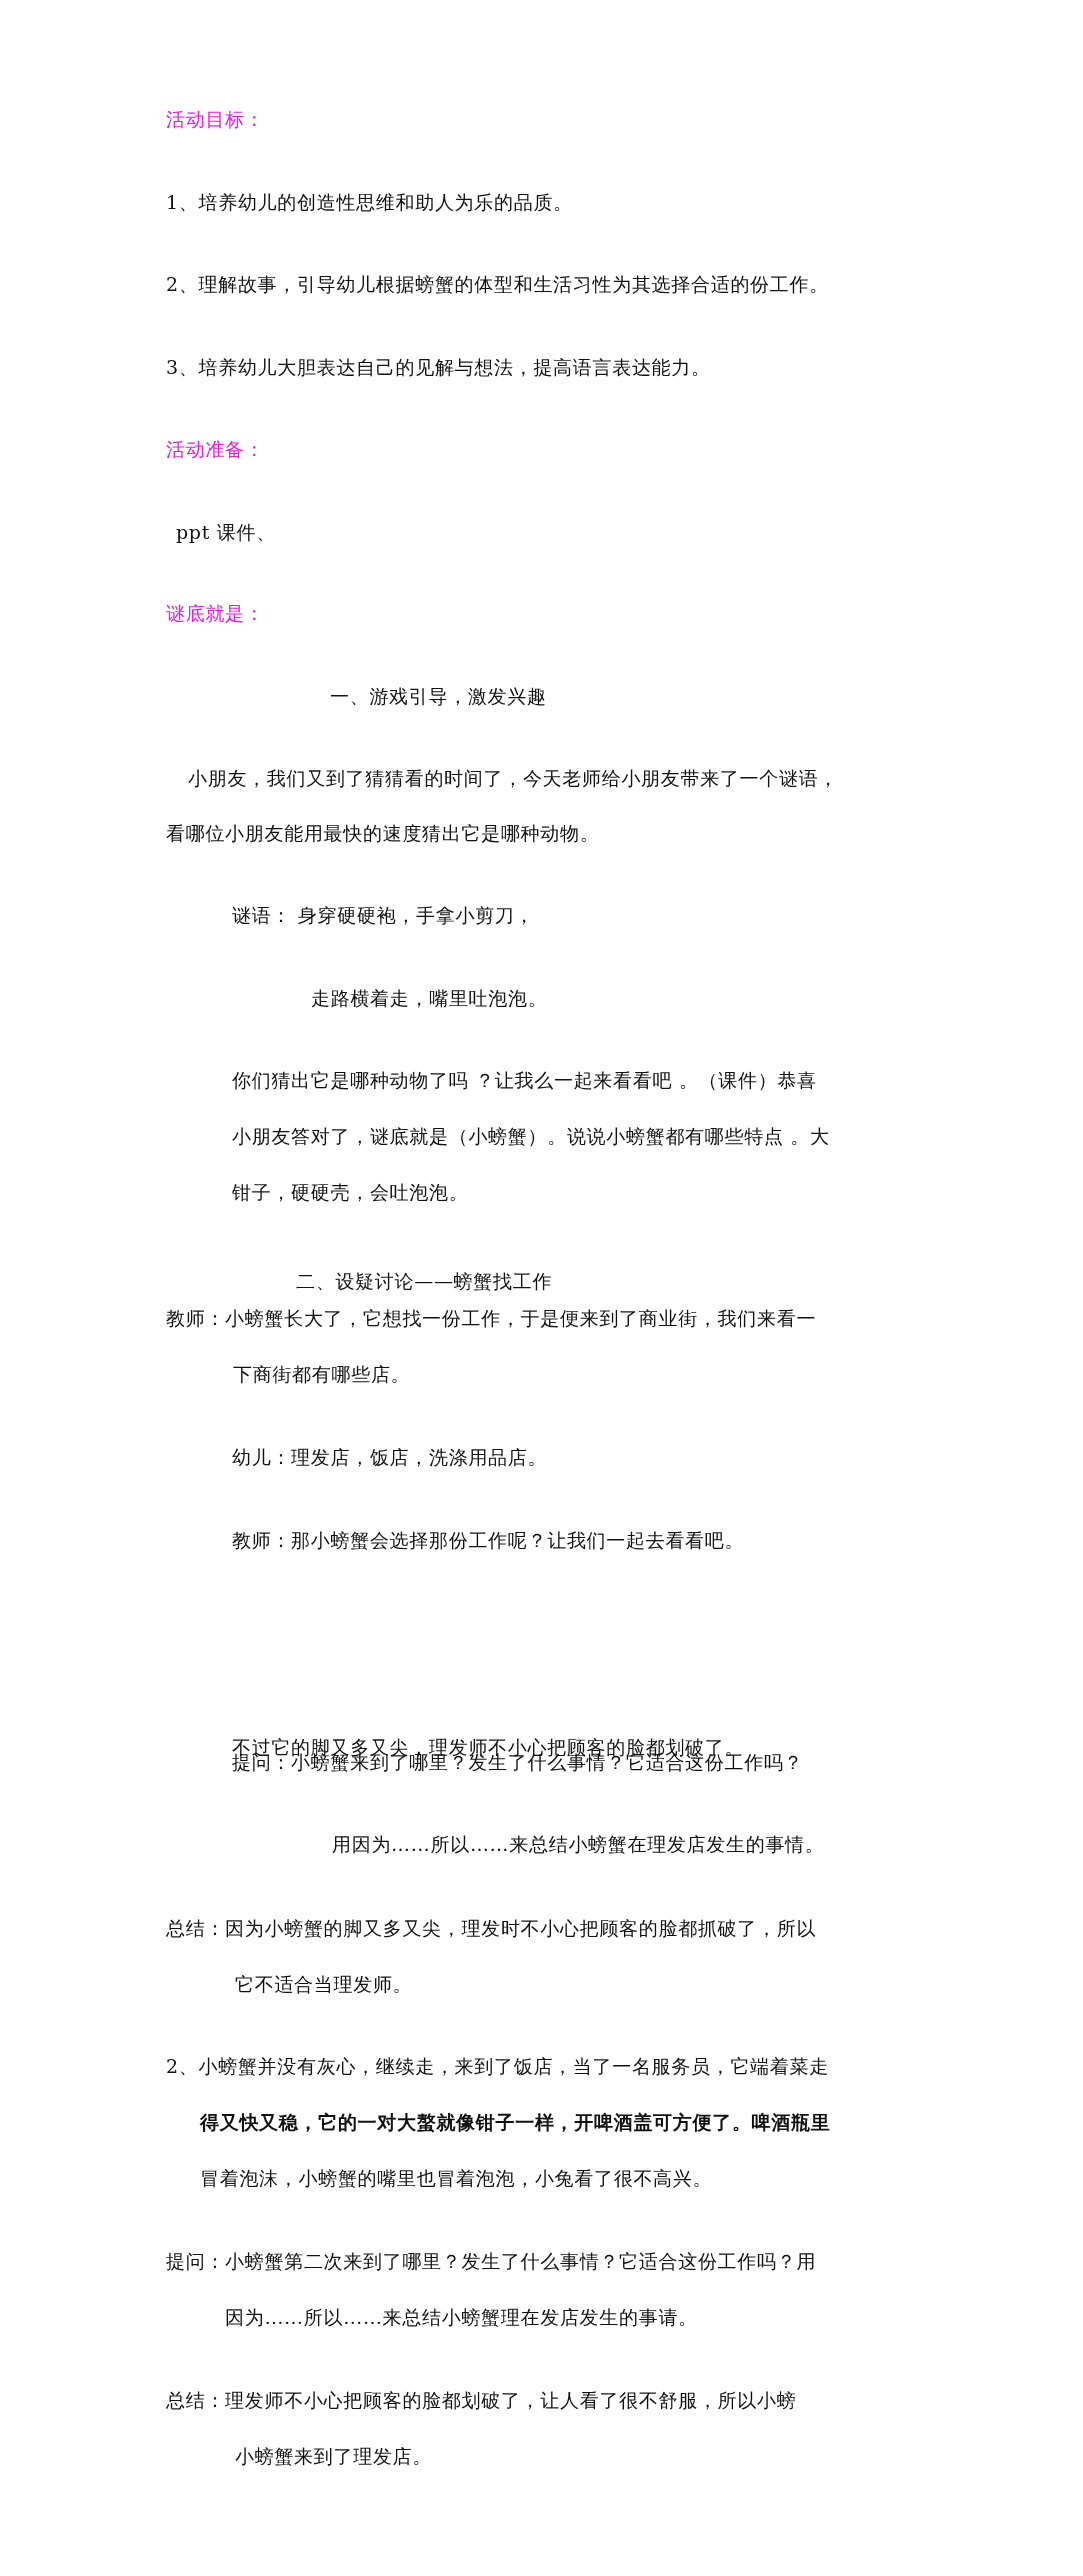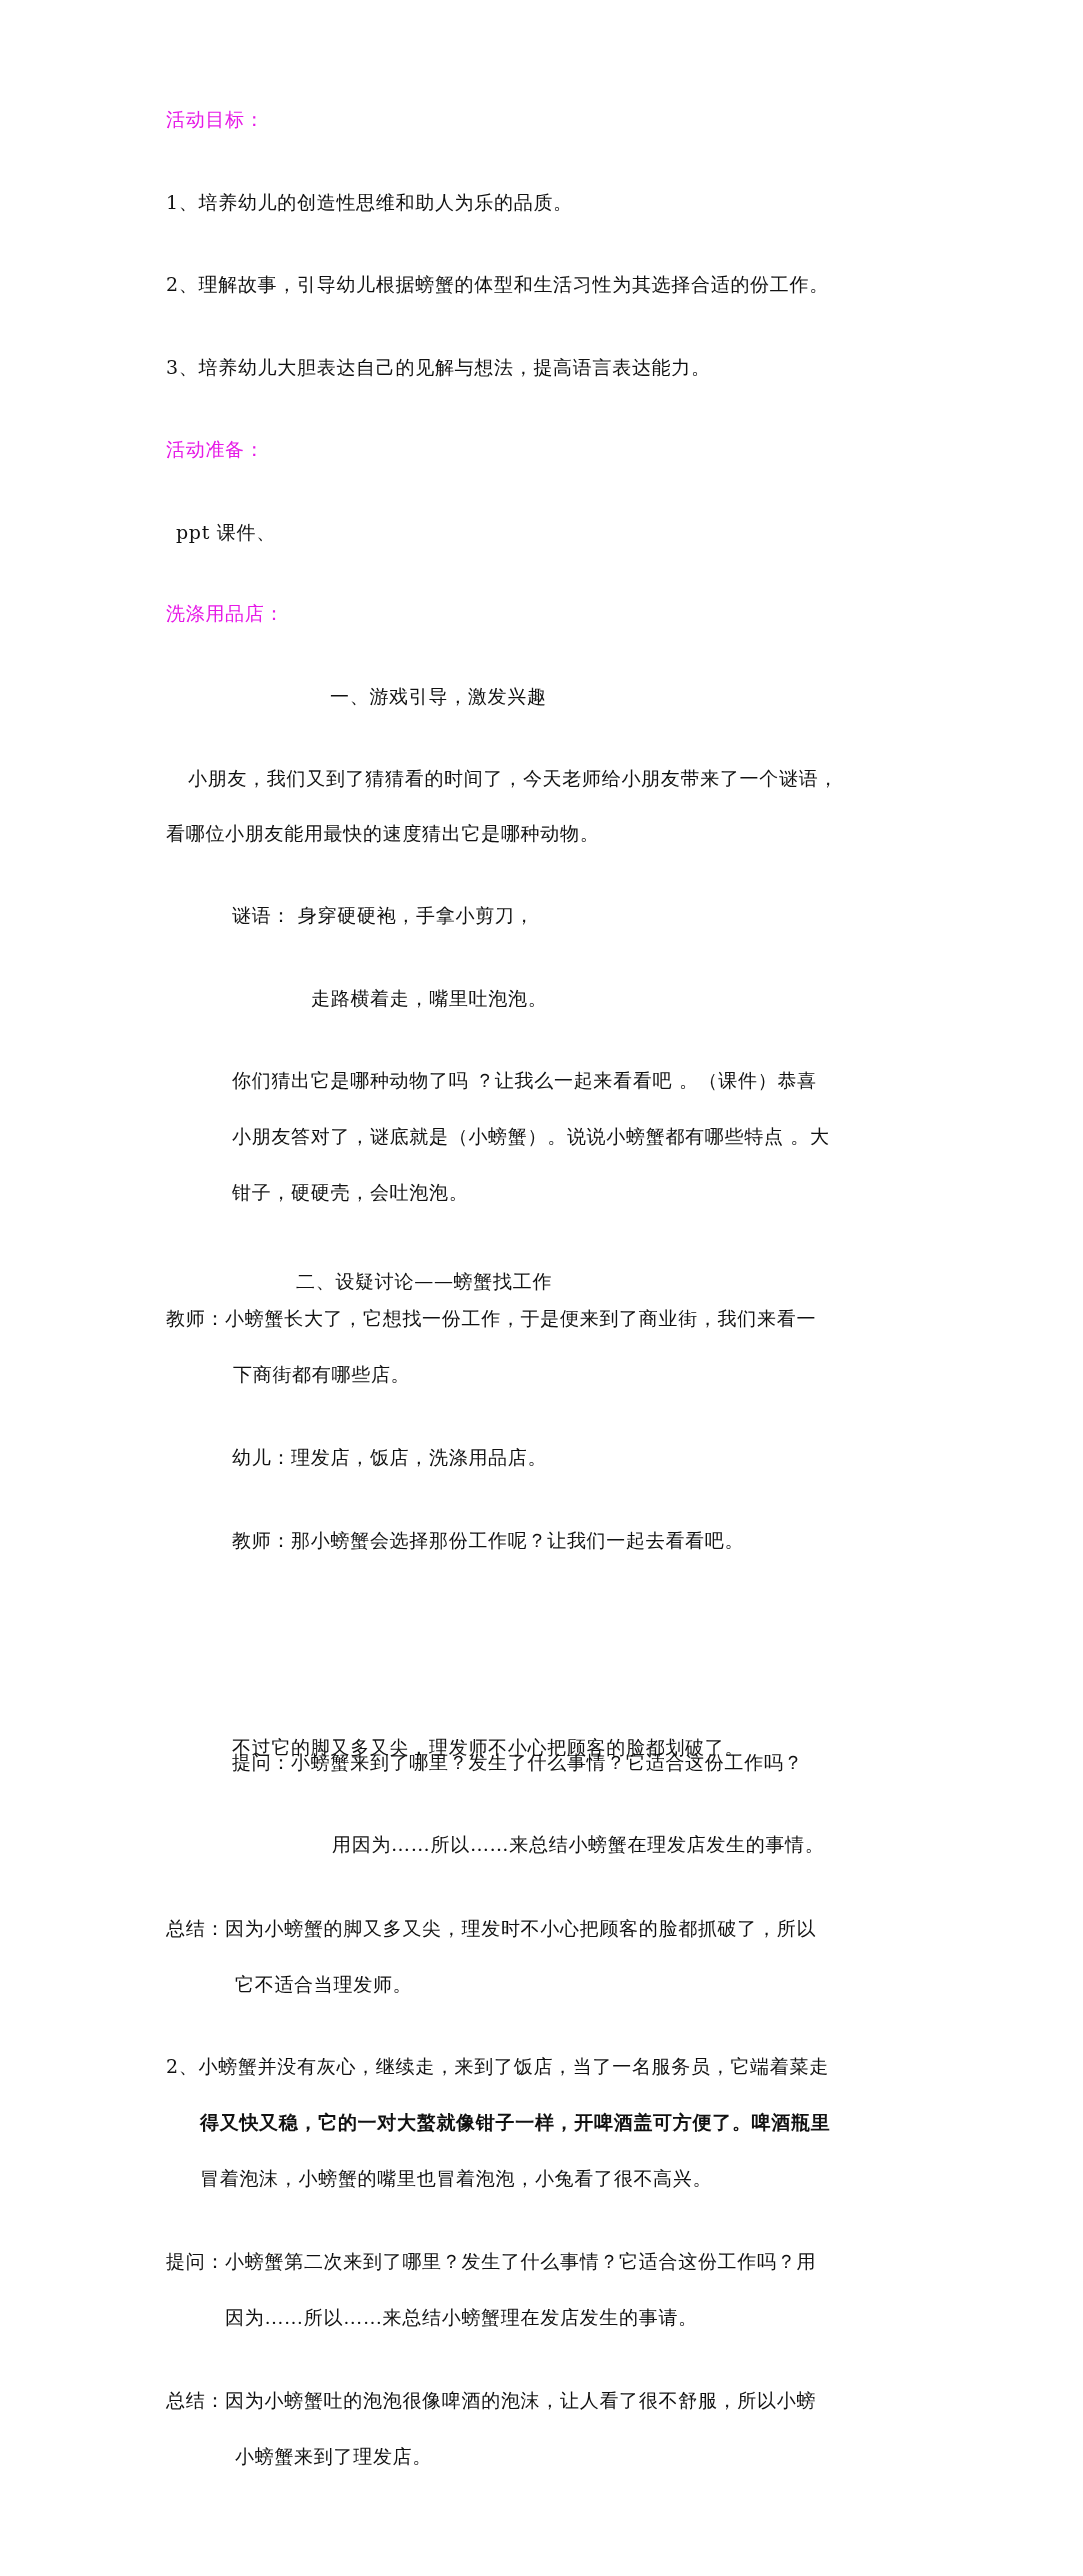--- a/index.html
+++ b/index.html
@@ -22,21 +22,21 @@
 <div class="page">
 
   <div class="line heading" style="left:166px; top:108px;">活动目标：</div>
   <div class="line" style="left:166px; top:191px;">1、培养幼儿的创造性思维和助人为乐的品质。</div>
   <div class="line" style="left:166px; top:273px;">2、理解故事，引导幼儿根据螃蟹的体型和生活习性为其选择合适的份工作。</div>
   <div class="line" style="left:166px; top:356px;">3、培养幼儿大胆表达自己的见解与想法，提高语言表达能力。</div>
 
   <div class="line heading" style="left:166px; top:438px;">活动准备：</div>
   <div class="line" style="left:176px; top:521px;">ppt 课件、</div>
 
-  <div class="line heading" style="left:166px; top:602px;">洗涤用品店：</div>
+  <div class="line heading" style="left:166px; top:602px;">谜底就是：</div>
 
   <div class="line" style="left:330px; top:685px;">一、游戏引导，激发兴趣</div>
   <div class="line" style="left:188px; top:767px;">小朋友，我们又到了猜猜看的时间了，今天老师给小朋友带来了一个谜语，</div>
   <div class="line" style="left:166px; top:822px;">看哪位小朋友能用最快的速度猜出它是哪种动物。</div>
   <div class="line" style="left:232px; top:904px;">谜语：  身穿硬硬袍，手拿小剪刀，</div>
   <div class="line" style="left:311px; top:987px;">走路横着走，嘴里吐泡泡。</div>
   <div class="line" style="left:232px; top:1069px;">你们猜出它是哪种动物了吗 ？让我么一起来看看吧 。（课件）恭喜</div>
   <div class="line" style="left:232px; top:1125px;">小朋友答对了，谜底就是（小螃蟹）。说说小螃蟹都有哪些特点 。大</div>
   <div class="line" style="left:232px; top:1181px;">钳子，硬硬壳，会吐泡泡。</div>
 
@@ -48,17 +48,17 @@
   <div class="line" style="left:232px; top:1736px;">不过它的脚又多又尖，理发师不小心把顾客的脸都划破了。</div>
   <div class="line" style="left:232px; top:1751px;">提问：小螃蟹来到了哪里？发生了什么事情？它适合这份工作吗？</div>
   <div class="line" style="left:332px; top:1833px;">用因为……所以……来总结小螃蟹在理发店发生的事情。</div>
   <div class="line" style="left:166px; top:1917px;">总结：因为小螃蟹的脚又多又尖，理发时不小心把顾客的脸都抓破了，所以</div>
   <div class="line" style="left:235px; top:1973px;">它不适合当理发师。</div>
   <div class="line" style="left:166px; top:2055px;">2、小螃蟹并没有灰心，继续走，来到了饭店，当了一名服务员，它端着菜走</div>
   <div class="line" style="left:200px; top:2111px;font-weight:bold;">得又快又稳，它的一对大螯就像钳子一样，开啤酒盖可方便了。啤酒瓶里</div>
   <div class="line" style="left:200px; top:2167px;">冒着泡沫，小螃蟹的嘴里也冒着泡泡，小兔看了很不高兴。</div>
   <div class="line" style="left:166px; top:2250px;">提问：小螃蟹第二次来到了哪里？发生了什么事情？它适合这份工作吗？用</div>
   <div class="line" style="left:225px; top:2306px;font-family:Liberation Serif, serif;">因为……所以……来总结小螃蟹理在发店发生的事请。</div>
-  <div class="line" style="left:166px; top:2389px;">总结：因为小螃蟹吐的泡泡很像啤酒的泡沫，让人看了很不舒服，所以小螃</div>
+  <div class="line" style="left:166px; top:2389px;">总结：理发师不小心把顾客的脸都划破了，让人看了很不舒服，所以小螃</div>
   <div class="line" style="left:235px; top:2445px;">小螃蟹来到了理发店。</div>
 
 </div>
 
 
 </body></html>

